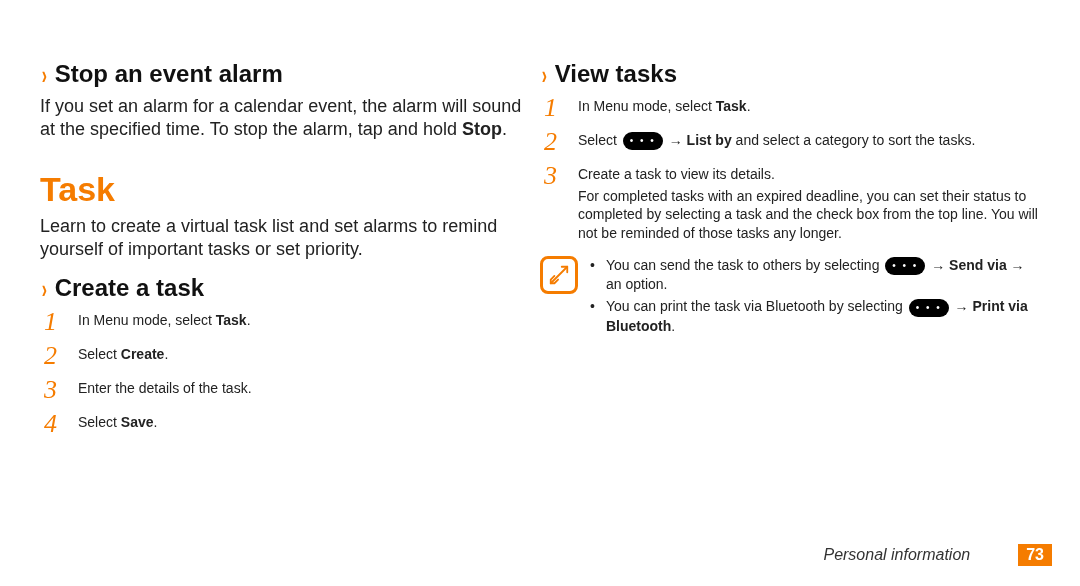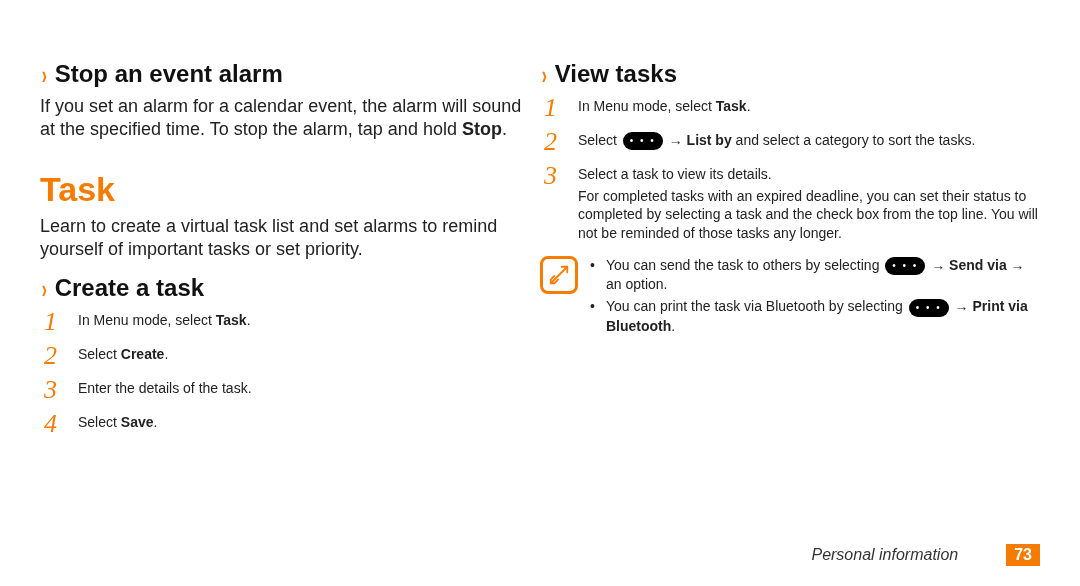--- a/index.html
+++ b/index.html
@@ -123,21 +123,21 @@
   }
   ul.bullets > li::before {
     content: "•";
     position: absolute;
     left: 0;
     top: 0;
   }
   .footer {
     position: absolute;
     bottom: 20px;
-    right: 40px;
+    right: 28px;
     display: flex;
     align-items: center;
     gap: 10px;
   }
   .footer-label {
     font-style: italic;
     font-size: 16px;
     color: #333;
   }
   .footer-page {
@@ -202,21 +202,21 @@
       </li>
       <li>
         <span class="step-num">2</span>
         <div class="step-body">
           <span>Select </span><span class="dots-btn"></span><span> → </span><b>List by</b><span> and select a category to sort the tasks.</span>
         </div>
       </li>
       <li>
         <span class="step-num">3</span>
         <div class="step-body">
-          <p>Select a task to view its details.</p>
+          <p>Create a task to view its details.</p>
           <p>For completed tasks with an expired deadline, you can set their status to completed by selecting a task and the check box from the top line. You will not be reminded of those tasks any longer.</p>
         </div>
       </li>
     </ol>
 
     <div class="note-row">
       <div class="note-icon">
         <svg viewBox="0 0 24 24" fill="none" stroke="#f57c00" stroke-width="2" stroke-linecap="round" stroke-linejoin="round">
           <path d="M3 21 L21 3"></path>
           <path d="M15 3 L21 3 L21 9"></path>

